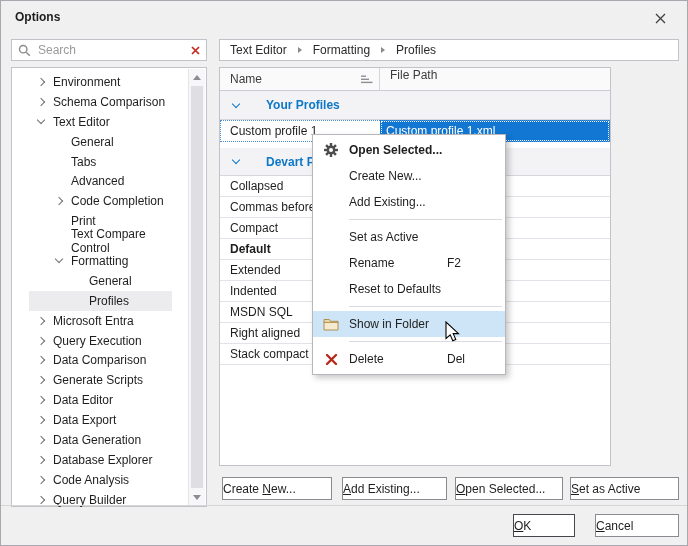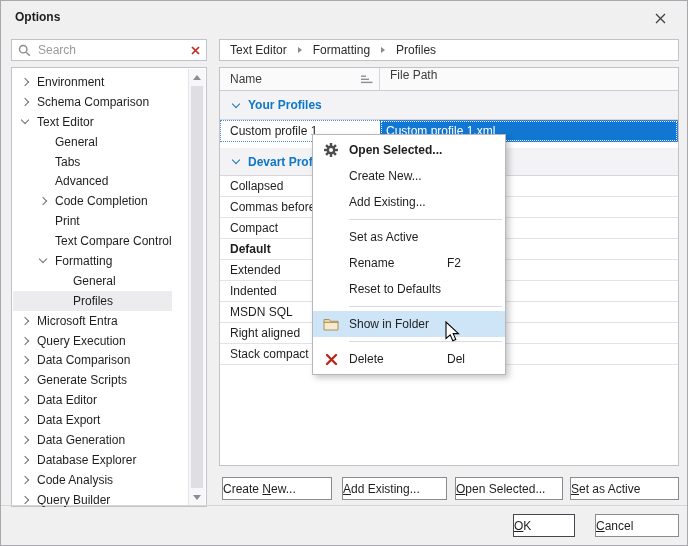--- a/index.html
+++ b/index.html
@@ -10,46 +10,46 @@
   .title{position:absolute;left:14px;top:9px;font-weight:bold;text-align:right;}
   .close{position:absolute;right:20px;top:10px;width:14px;height:14px;display:flex;align-items:center;justify-content:center;cursor:default;}
 
   
   .search{position:absolute;left:10px;top:38px;width:196px;height:22px;box-sizing:border-box;background:#fff;border:1px solid #c2c2c8;display:flex;align-items:center;padding:0 6px;gap:5px;}
   .search input{flex:1;border:none;outline:none;font:12px "Liberation Sans",sans-serif;color:#444;background:transparent;min-width:0;}
   .search input::placeholder{color:#9a9a9a;}
 
   
   .tree{position:absolute;left:10px;top:66px;width:196px;height:440px;box-sizing:border-box;background:#fff;border:1px solid #c2c2c8;}
-  .tree-inner{position:absolute;left:1px;top:4px;right:34px;}
+  .tree-inner{position:absolute;left:1px;top:4px;right:34px;padding-left:16px;}
   .trow{height:19.9px;display:flex;align-items:center;}
   .trow.selected{background:#ececef;}
   .lvl0{padding-left:6px;} .lvl1{padding-left:24px;} .lvl2{padding-left:42px;}
   .chev{width:18px;flex:0 0 18px;display:flex;align-items:center;}
   .cr{width:5px;height:5px;border-right:1.4px solid #6e6e74;border-bottom:1.4px solid #6e6e74;transform:rotate(-45deg);margin-left:3px;}
   .cd{width:5px;height:5px;border-right:1.4px solid #6e6e74;border-bottom:1.4px solid #6e6e74;transform:rotate(45deg);margin-left:3px;margin-top:-3px;}
   
   .sbar{position:absolute;top:1px;right:1px;bottom:1px;width:16px;background:#f7f7f9;border-left:1px solid #e6e6ea;}
   .sb-btn{position:absolute;left:0;width:16px;height:16px;display:flex;align-items:center;justify-content:center;}
   .sb-up{top:0;} .sb-down{bottom:0;}
   .tri-up{width:0;height:0;border-left:4px solid transparent;border-right:4px solid transparent;border-bottom:5px solid #8c8c92;}
   .tri-down{width:0;height:0;border-left:4px solid transparent;border-right:4px solid transparent;border-top:5px solid #8c8c92;}
   .sb-thumb{position:absolute;left:2px;right:2px;top:17px;bottom:17px;background:#dedee3;}
 
   
   .breadcrumb{position:absolute;left:218px;top:38px;width:460px;height:22px;box-sizing:border-box;background:#fff;border:1px solid #c2c2c8;display:flex;align-items:center;padding:0 10px;gap:11px;color:#2a2a2a;}
   .btri{width:0;height:0;border-left:4px solid #8a8a8a;border-top:3.5px solid transparent;border-bottom:3.5px solid transparent;}
 
   
-  .table{position:absolute;left:218px;top:66px;width:460px;height:399px;box-sizing:border-box;background:#fff;border:1px solid #c2c2c8;overflow:hidden;}
+  .table{position:absolute;left:218px;top:66px;width:392px;height:399px;box-sizing:border-box;background:#fff;border:1px solid #c2c2c8;overflow:hidden;}
   .thead{height:22px;display:flex;border-bottom:1px solid #ccccd4;background:#fafafb;color:#3c3c3c;}
   .th-name{width:160px;box-sizing:border-box;border-right:1px solid #d4d4da;display:flex;align-items:center;padding:0 6px 0 10px;}
   .th-name .lbl{flex:1;}
   .th-file{flex:1;display:flex;align-items:flex-start;padding-left:10px;}
-  .group{background:#f3f3f5;border-bottom:1px solid #d6d6dc;display:flex;align-items:center;padding-left:13px;gap:9px;font-weight:bold;color:var(--group_header_blue,#0d77c8);}
+  .group{background:#f3f3f5;border-bottom:1px solid #d6d6dc;display:flex;align-items:center;padding-left:13px;gap:27px;font-weight:bold;color:var(--group_header_blue,#0d77c8);}
   .g1{height:28px;} .g2{height:27px;}
   .gchev{width:5px;height:5px;border-right:1.6px solid var(--group_header_blue,#0d77c8);border-bottom:1.6px solid var(--group_header_blue,#0d77c8);transform:rotate(45deg);margin-top:-3px;}
   .row{height:20px;border-bottom:1px solid #e2e2e8;display:flex;align-items:center;}
   .row .name{width:160px;box-sizing:border-box;padding-left:10px;}
   .row .bold{font-weight:bold;}
   .selrow{height:22px;border-bottom:none;outline:1px dotted #4a90d6;outline-offset:-1px;}
   .selrow .fp{flex:1;height:100%;box-sizing:border-box;background:var(--selection_blue,#1177d2);color:#fff;display:flex;align-items:center;padding-left:6px;outline:1px dotted rgba(255,255,255,.95);outline-offset:-2px;}
   .spacer{height:6px;}
 
   

